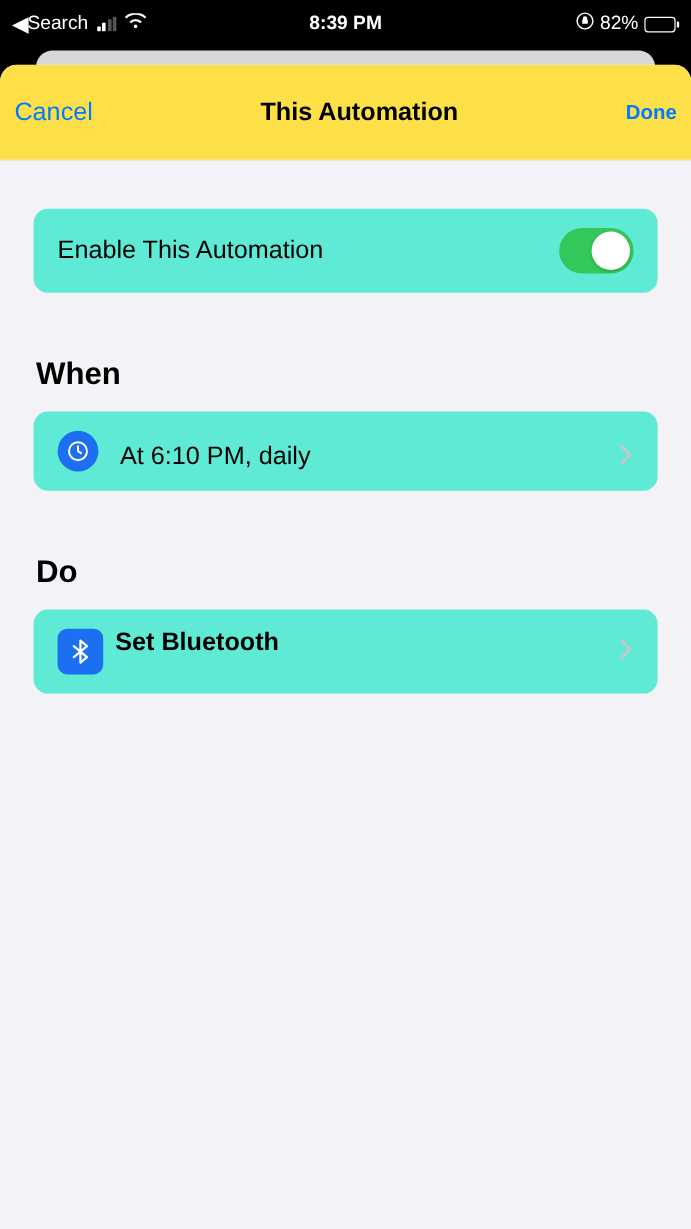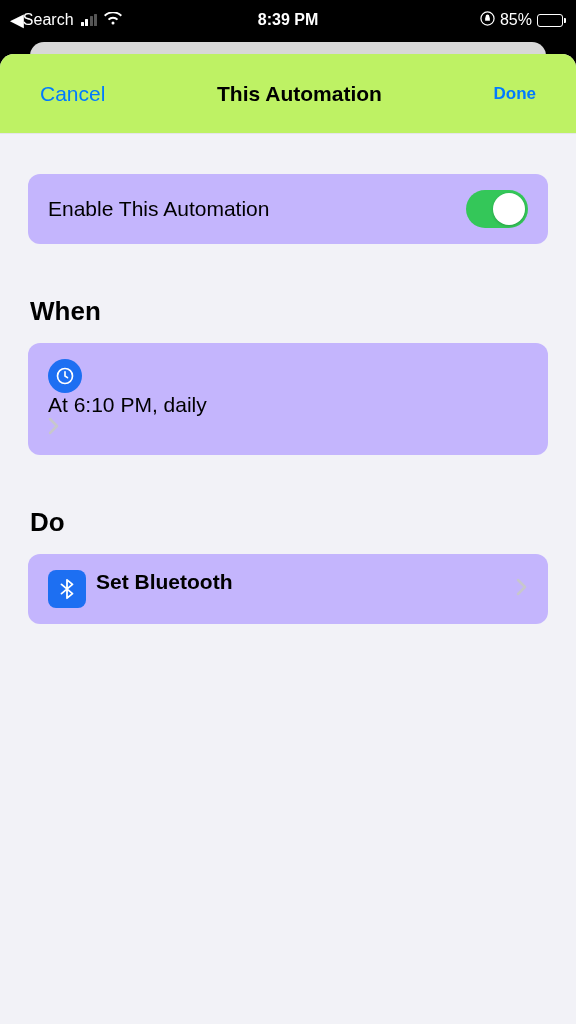--- a/index.html
+++ b/index.html
@@ -106,43 +106,43 @@
       bottom: 0;
       background: #f2f2f7;
       border-radius: 14px 14px 0 0;
       overflow: hidden;
     }
     .nav-header {
       height: 80px;
       display: flex;
       align-items: center;
       justify-content: space-between;
-      padding: 0 40px;
+      padding: 0 12px;
       border-bottom: 1px solid #e5e5ea;
-      background: #bef264;
+      background: #fde047;
     }
     .nav-cancel {
       color: #007aff;
       font-size: 21px;
     }
     .nav-title {
       font-size: 21px;
       font-weight: 600;
       color: #000;
     }
     .nav-done {
       color: #007aff;
       font-size: 17px;
       font-weight: 600;
     }
     .content {
       padding: 40px 28px 0 28px;
     }
     .cell-group {
-      background: #c4b5fd;
+      background: #5eead4;
       border-radius: 12px;
       overflow: hidden;
     }
     .enable-cell {
       display: flex;
       align-items: center;
       justify-content: space-between;
       padding: 16px 20px;
     }
     .enable-label {
@@ -167,24 +167,23 @@
       box-shadow: 0 1px 3px rgba(0,0,0,0.2);
     }
     .section-title {
       font-size: 26px;
       font-weight: 700;
       color: #000;
       margin: 52px 0 16px 2px;
     }
     .row-cell {
       display: flex;
-      align-items: flex-start;
+      align-items: flex-end;
       padding: 16px 20px;
       position: relative;
-      flex-direction: column;
     }
     .clock-icon {
       width: 34px;
       height: 34px;
       background: #1d6ff2;
       border-radius: 50%;
       display: flex;
       align-items: center;
       justify-content: center;
       margin-right: 18px;
@@ -248,21 +247,21 @@
     </span>
   </div>
   <div class="status-center">8:39 PM</div>
   <div class="status-right">
     <span>
       <svg width="15" height="15" viewBox="0 0 16 16">
           <circle cx="8" cy="8" r="7" fill="none" stroke="#fff" stroke-width="1.3"></circle>
           <path d="M6 7V5.8a2 2 0 114 0V7h.5v3.5h-5V7H6z" fill="#fff"></path>
         </svg>
     </span>
-    <span>85%</span>
+    <span>82%</span>
     <span class="battery">
       <span class="battery-body"><span class="battery-fill"></span></span>
       <span class="battery-tip"></span>
     </span>
   </div>
 </div>
 
 <div class="sheet-backdrop"></div>
 
 <div class="sheet">

